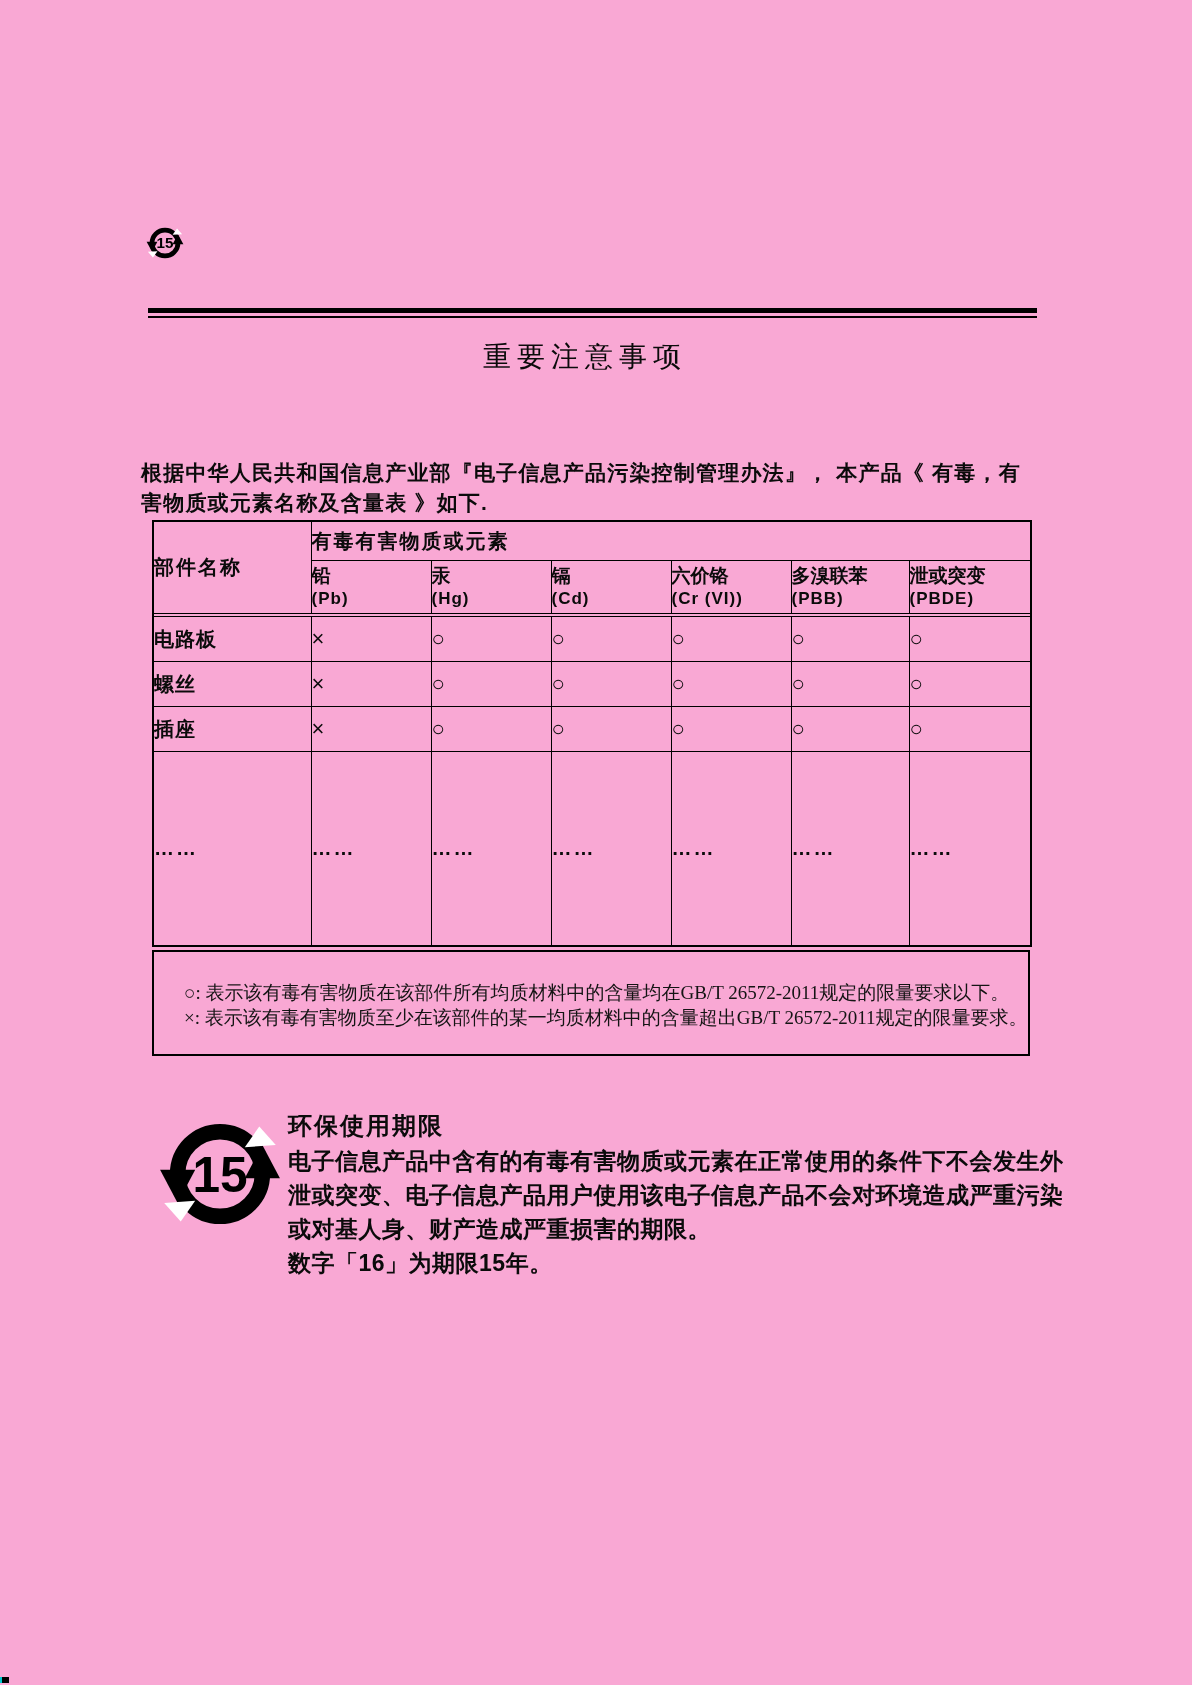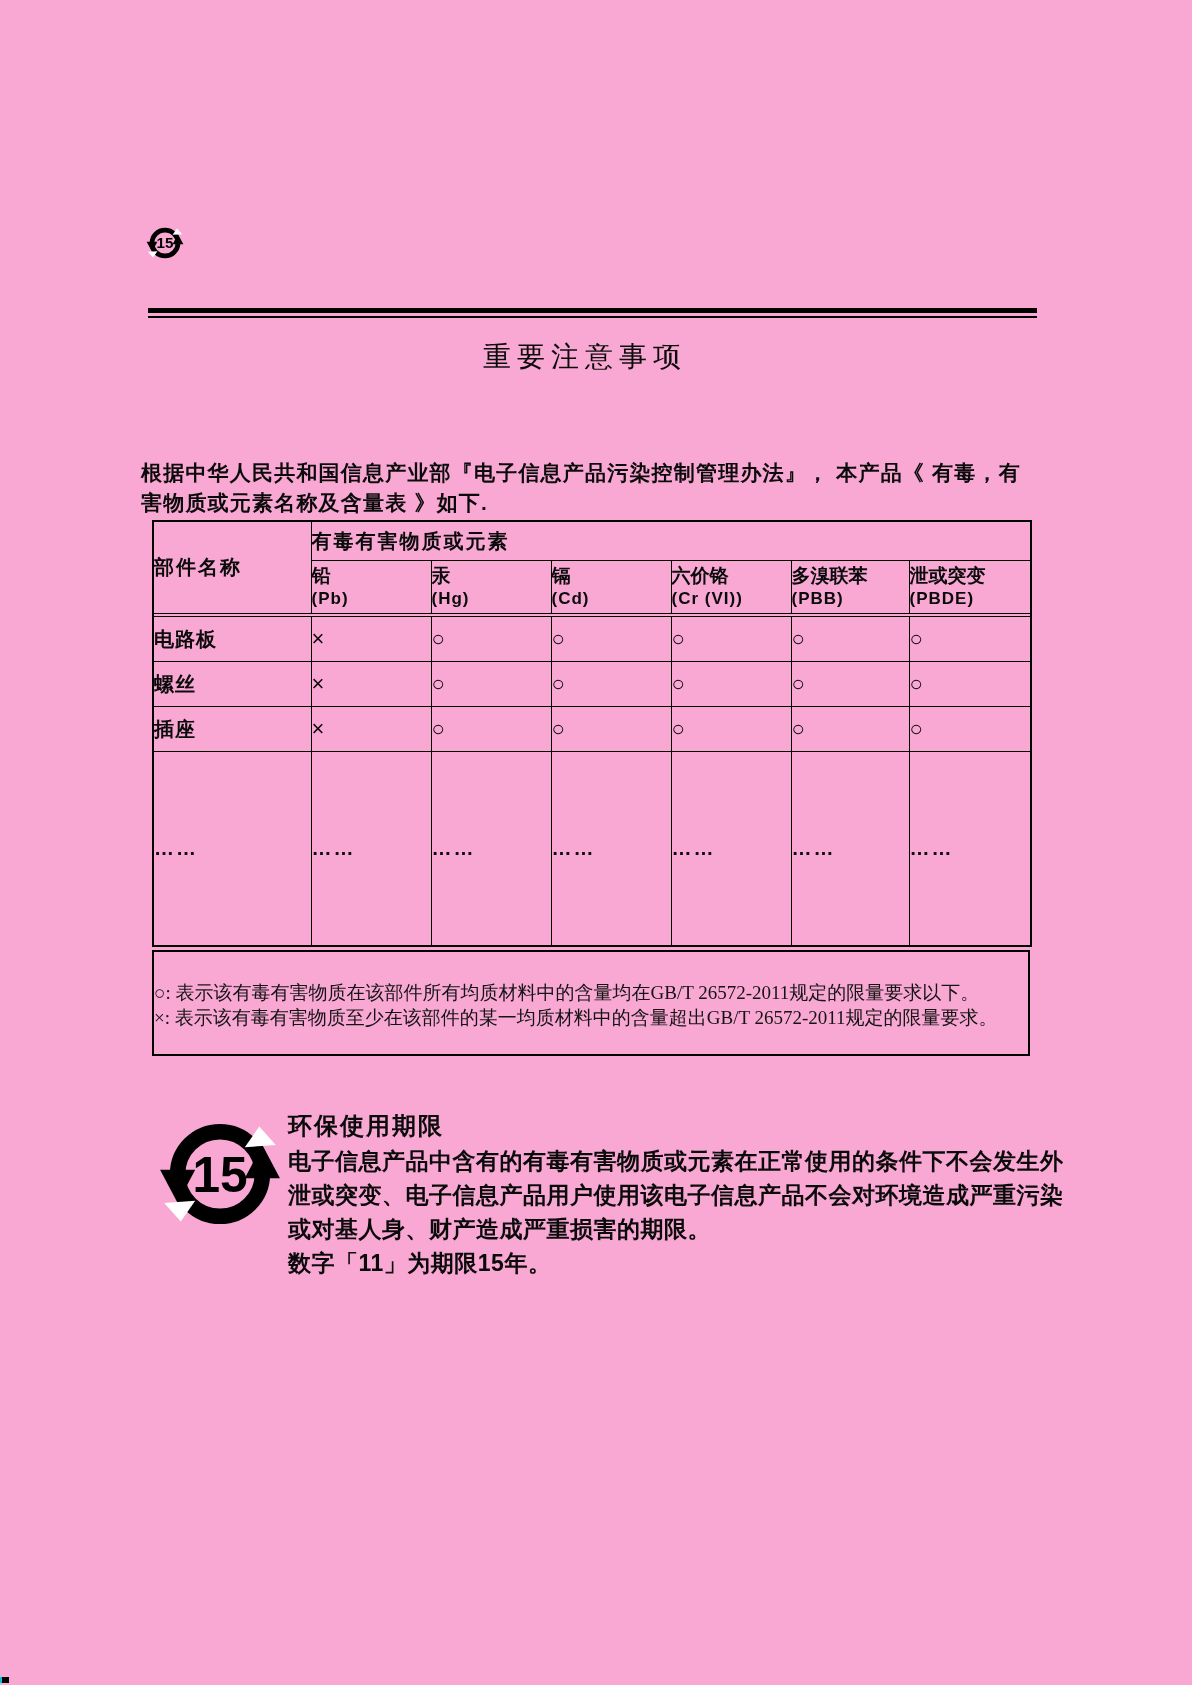--- a/index.html
+++ b/index.html
@@ -51,21 +51,21 @@
   td.sym { font-size:22px; font-weight:normal; }
   tr.dots-row { height:194px; }
   tr.dots-row td { font-size:20px; letter-spacing:2px; font-weight:bold; }
 
   
   .legend {
     left:152px; top:950px; width:874px; height:102px;
     border:2px solid #000; box-sizing:content-box;
   }
   .legend-inner {
-    padding:28px 0 0 0;
+    padding:28px 0 0 30px;
     font-family:"Liberation Serif","DejaVu Serif",serif;
     font-size:19px; line-height:25px; white-space:nowrap; color:#141414;
   }
 
   
   .efup-logo { left:158px; top:1112px; width:124px; height:124px; }
   .efup-head { left:288px; top:1110px; font-size:24px; font-weight:bold; letter-spacing:2px; }
   .efup-lines {
     left:288px; top:1144px; font-size:23px; font-weight:bold;
     line-height:34px; white-space:nowrap; letter-spacing:0.5px;
@@ -200,18 +200,18 @@
     <polygon points="118,64 84,64 101,32" fill="#000"></polygon>
     <polygon points="114,32 84,34 98,14" fill="#fff"></polygon>
     <text x="60" y="77" text-anchor="middle" font-size="48" font-weight="bold" font-family="'Liberation Sans','DejaVu Sans',sans-serif" fill="#000">15</text>
   </svg>
 
   <div class="abs efup-head">环保使用期限</div>
   <div class="abs efup-lines">
     <div>电子信息产品中含有的有毒有害物质或元素在正常使用的条件下不会发生外</div>
     <div>泄或突变、电子信息产品用户使用该电子信息产品不会对环境造成严重污染</div>
     <div>或对基人身、财产造成严重损害的期限。</div>
-    <div>数字「11」为期限15年。</div>
+    <div>数字「16」为期限15年。</div>
   </div>
 
   <div class="abs artifact"></div>
 
 </div>
 
 </body></html>

